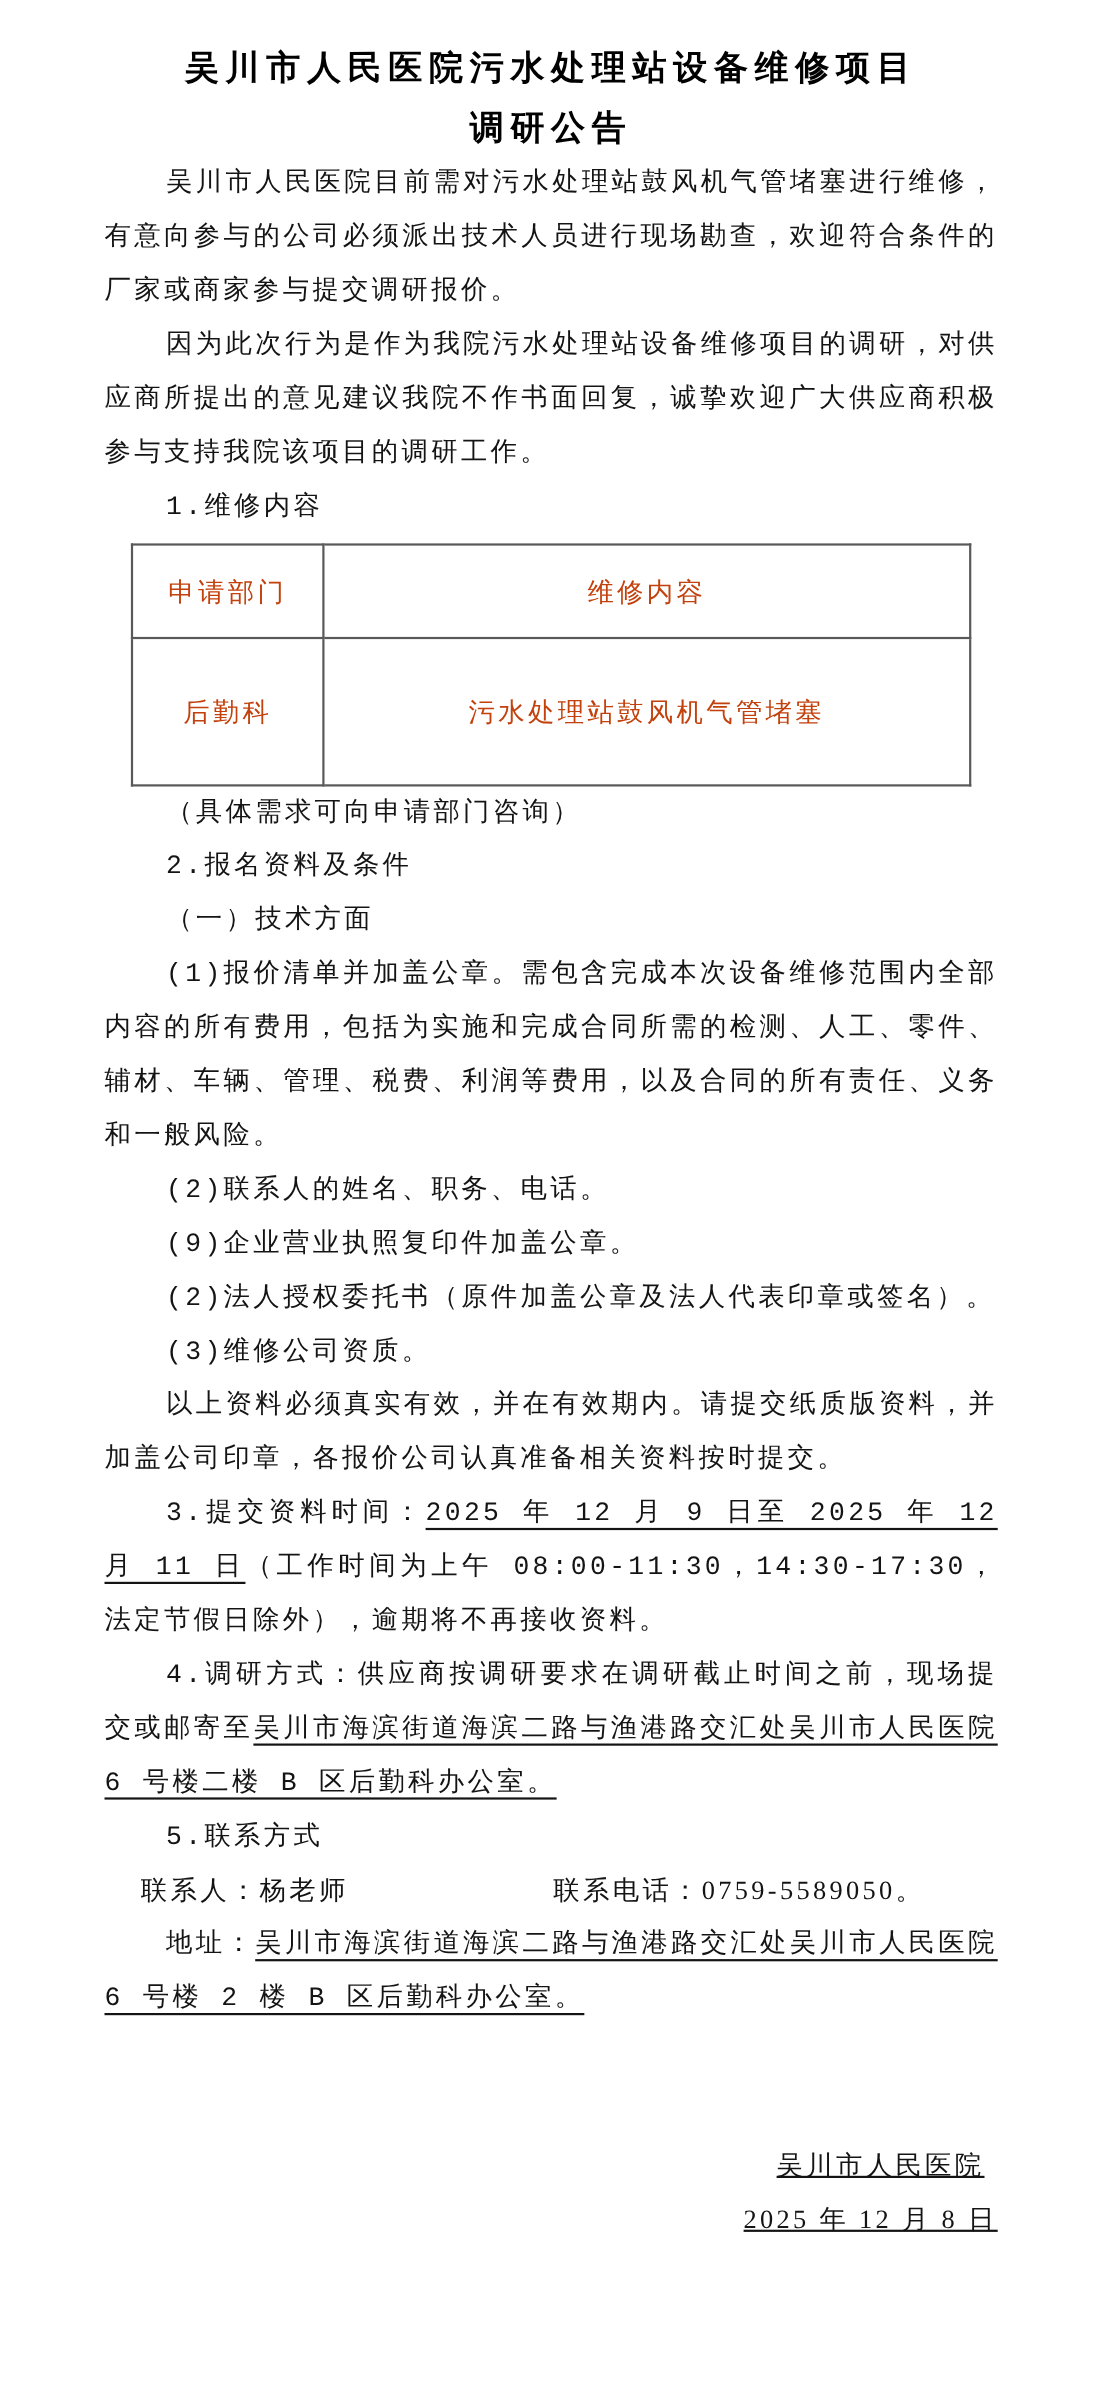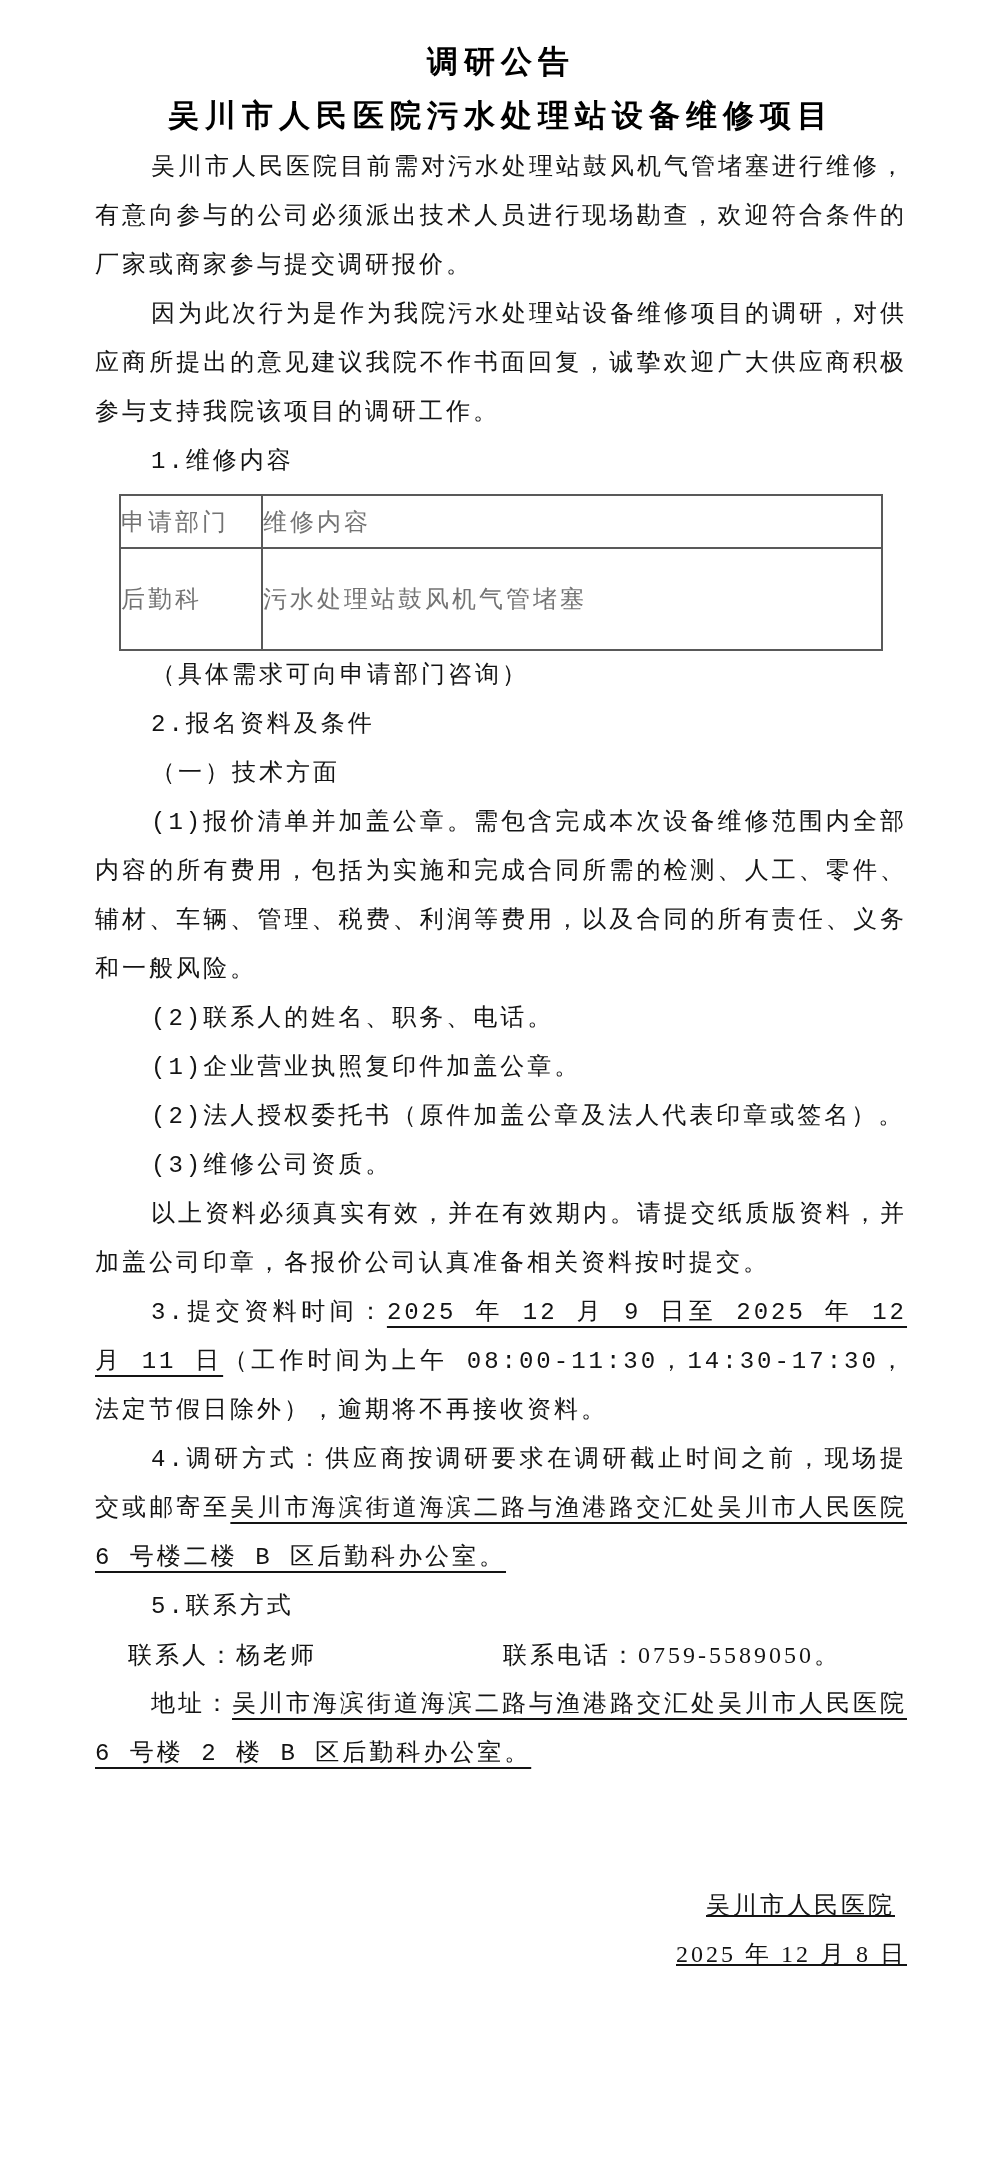--- a/index.html
+++ b/index.html
@@ -37,23 +37,24 @@
   .repair-table{
     border-collapse:collapse;
     table-layout:fixed;
     margin-left:24px;
     width:764px;
   }
   .repair-table td{
     border:2px solid #595959;
     font-size:24px;
     letter-spacing:3px;
+    text-align:center;
     vertical-align:middle;
-    padding:0;
-    color:#737373;
+    padding:16px;
+    color:#c2410c;
   }
   .repair-table .col1{width:140px;}
   .header-row td{height:51px;}
   .data-row td{height:100px;}
   .contact-name{
     display:inline-block;
     width:375px;
     margin-left:33px;
     text-indent:0;
   }
@@ -75,22 +76,22 @@
   .mt0{margin-top:0;}
   .mtm2{margin-top:-2px;}
   .mtm5{margin-top:-5px;}
   .mtm10{margin-top:-10px;}
 </style>
 </head>
 <body>
 
 <div class="doc">
 
+  <div class="title">吴川市人民医院污水处理站设备维修项目</div>
   <div class="title">调研公告</div>
-  <div class="title">吴川市人民医院污水处理站设备维修项目</div>
 
   <p class="body indent mt66">吴川市人民医院目前需对污水处理站鼓风机气管堵塞进行维修，有意向参与的公司必须派出技术人员进行现场勘查，欢迎符合条件的厂家或商家参与提交调研报价。</p>
   <p class="body indent mt6">因为此次行为是作为我院污水处理站设备维修项目的调研，对供应商所提出的意见建议我院不作书面回复，诚挚欢迎广大供应商积极参与支持我院该项目的调研工作。</p>
 
   <p class="body indent mtm10">1.维修内容</p>
 
   <table class="repair-table mt8">
     <tbody>
         <tr class="header-row">
       <td class="col1">申请部门</td>
@@ -102,21 +103,21 @@
     </tr>
   </tbody>
     </table>
 
   <p class="body indent mt8">（具体需求可向申请部门咨询）</p>
 
   <p class="body indent mt0">2.报名资料及条件</p>
   <p class="body indent mt0">（一）技术方面</p>
   <p class="body indent mt7">(1)报价清单并加盖公章。需包含完成本次设备维修范围内全部内容的所有费用，包括为实施和完成合同所需的检测、人工、零件、辅材、车辆、管理、税费、利润等费用，以及合同的所有责任、义务和一般风险。</p>
   <p class="body indent mt4">(2)联系人的姓名、职务、电话。</p>
-  <p class="body indent mt0">(1)企业营业执照复印件加盖公章。</p>
+  <p class="body indent mt0">(9)企业营业执照复印件加盖公章。</p>
   <p class="body indent mt4">(2)法人授权委托书（原件加盖公章及法人代表印章或签名）。</p>
   <p class="body indent mtm5">(3)维修公司资质。</p>
   <p class="body indent mt0">以上资料必须真实有效，并在有效期内。请提交纸质版资料，并加盖公司印章，各报价公司认真准备相关资料按时提交。</p>
 
   <p class="body indent mt4"><span>3.提交资料时间：</span><span class="u">2025 年 12 月 9 日至 2025 年 12 月 11 日</span><span>（工作时间为上午 08:00-11:30，14:30-17:30，法定节假日除外），逾期将不再接收资料。</span></p>
 
   <p class="body indent mtm2"><span>4.调研方式：供应商按调研要求在调研截止时间之前，现场提交或邮寄至</span><span class="u">吴川市海滨街道海滨二路与渔港路交汇处吴川市人民医院 6 号楼二楼 B 区后勤科办公室。</span></p>
 
   <p class="body indent mt8">5.联系方式</p>
 

